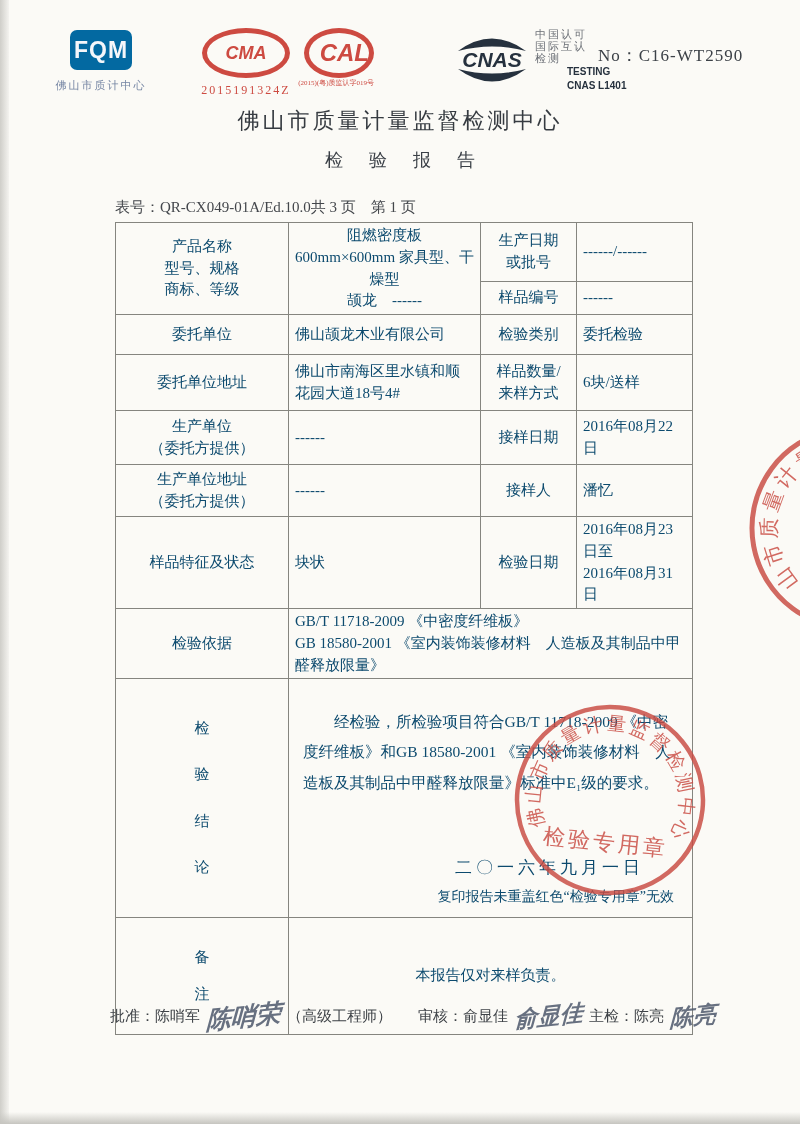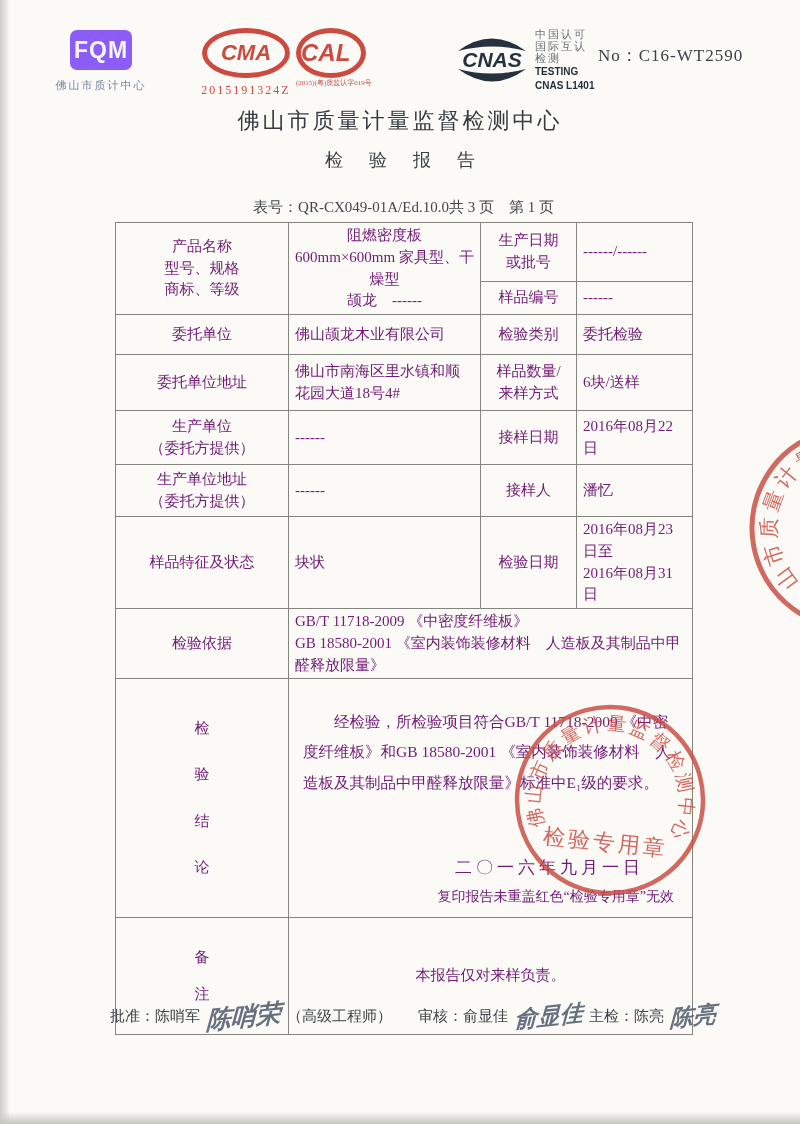--- a/index.html
+++ b/index.html
@@ -13,67 +13,67 @@
   }
   
   .edge-left { position:absolute; left:0; top:0; width:9px; height:100%;
     background:linear-gradient(to right,#cfcec9,#f4f3ef); z-index:5; }
   .edge-bottom { position:absolute; left:0; bottom:0; width:100%; height:12px;
     background:linear-gradient(to bottom,rgba(244,243,239,0),#c6c5c0); z-index:5; }
 
   
   .hdr { position:absolute; top:0; left:0; width:100%; height:200px; }
   .fqm { position:absolute; left:46px; top:30px; width:110px; text-align:center; }
-  .fqm-box { display:inline-block; width:62px; height:40px; background:#8b5cf6;
+  .fqm-box { display:inline-block; width:62px; height:40px; background:#0369a1;
     border-radius:7px; color:#f5f6fa; font-family:"Liberation Sans",sans-serif;
     font-weight:bold; font-size:23px; line-height:40px; letter-spacing:1px; }
   .fqm-cap { margin-top:8px; font-size:11px; color:#7585a3; letter-spacing:2px; }
 
   .cma { position:absolute; left:198px; top:28px; width:96px; text-align:center; }
   .oval { display:inline-block; border:5px solid #cd4a41; border-radius:50%;
     color:#cd4a41; font-family:"Liberation Sans",sans-serif; font-weight:bold; }
-  .cma .oval { width:88px; height:50px; font-size:22px; line-height:40px; font-style:italic; }
+  .cma .oval { width:88px; height:50px; font-size:18px; line-height:40px; font-style:italic; }
   .cma-num { margin-top:5px; font-size:12px; color:#cd4a41; letter-spacing:2px;
     font-family:"Liberation Serif",serif; }
 
-  .cal { position:absolute; left:296px; top:28px; width:78px; text-align:left; }
+  .cal { position:absolute; left:296px; top:28px; width:78px; text-align:right; }
   .cal .oval { width:70px; height:50px; font-size:24px; line-height:40px; font-style:italic; }
   .cal-num { font-size:7px; color:#cd4a41; white-space:nowrap; }
 
   .ilac { position:absolute; left:378px; top:26px; width:66px; height:66px;
     border-radius:50%;
     background:repeating-conic-gradient(#8fa3c8 0deg 4deg,#e9edf5 4deg 8deg);
     display:flex; align-items:center; justify-content:center; }
   .ilac-label { background:rgba(233,237,245,.85); color:#4c6296;
     font-family:"Liberation Sans",sans-serif; font-weight:bold; font-size:11px;
     padding:1px 2px; }
 
   .cnas { position:absolute; left:452px; top:34px; width:80px; }
   .cnas svg { display:block; }
   .cnas-txt { position:absolute; left:535px; top:28px; text-align:left;
     font-family:"Liberation Sans",sans-serif; }
   .cnas-txt .cn { font-size:11px; color:#6b6f76; letter-spacing:2px; line-height:12px; }
-  .cnas-txt .en { font-size:10px; color:#26313e; font-weight:bold; line-height:13px; margin-top:1px; }
+  .cnas-txt .en { font-size:10px; color:#26313e; font-weight:bold; line-height:13px; margin-top:1px;margin-left:32px; }
 
   .report-no { position:absolute; left:598px; top:44px; font-size:17px;
     color:#3c4147; letter-spacing:1px; }
 
   
   .org-title { position:absolute; top:106px; width:100%; text-align:center;
     font-size:22px; letter-spacing:3px; color:#363b41; }
   .report-title { position:absolute; top:148px; width:100%; text-align:center;
     font-size:18px; letter-spacing:26px; text-indent:26px; color:#3a3f46; }
 
   
   .meta { position:absolute; top:198px; left:115px; width:577px;
-    display:flex; justify-content:center; font-size:15px; color:#43464b; }
+    display:flex; justify-content:flex-start; font-size:15px; color:#43464b; }
 
   
   table.rpt { position:absolute; top:222px; left:115px; width:577px;
-    border-collapse:collapse; table-layout:fixed; font-size:15px; color:#701a75; }
+    border-collapse:collapse; table-layout:fixed; font-size:15px; color:#0c4a6e; }
   table.rpt col.c1 { width:173px; } table.rpt col.c2 { width:192px; }
   table.rpt col.c3 { width:96px; }  table.rpt col.c4 { width:116px; }
   table.rpt td { border:1px solid #85857f; vertical-align:middle;
     padding:2px 6px; line-height:1.45; }
   td.lab { text-align:center; }
   td.val { text-align:left; padding-left:10px; }
   td.ctr { text-align:center; }
   .tr-r1a td { height:56px; } .tr-r1b td { height:32px; }
   .tr-r2 td { height:40px; } .tr-r3 td { height:56px; }
   .tr-r4 td { height:54px; } .tr-r5 td { height:52px; }

